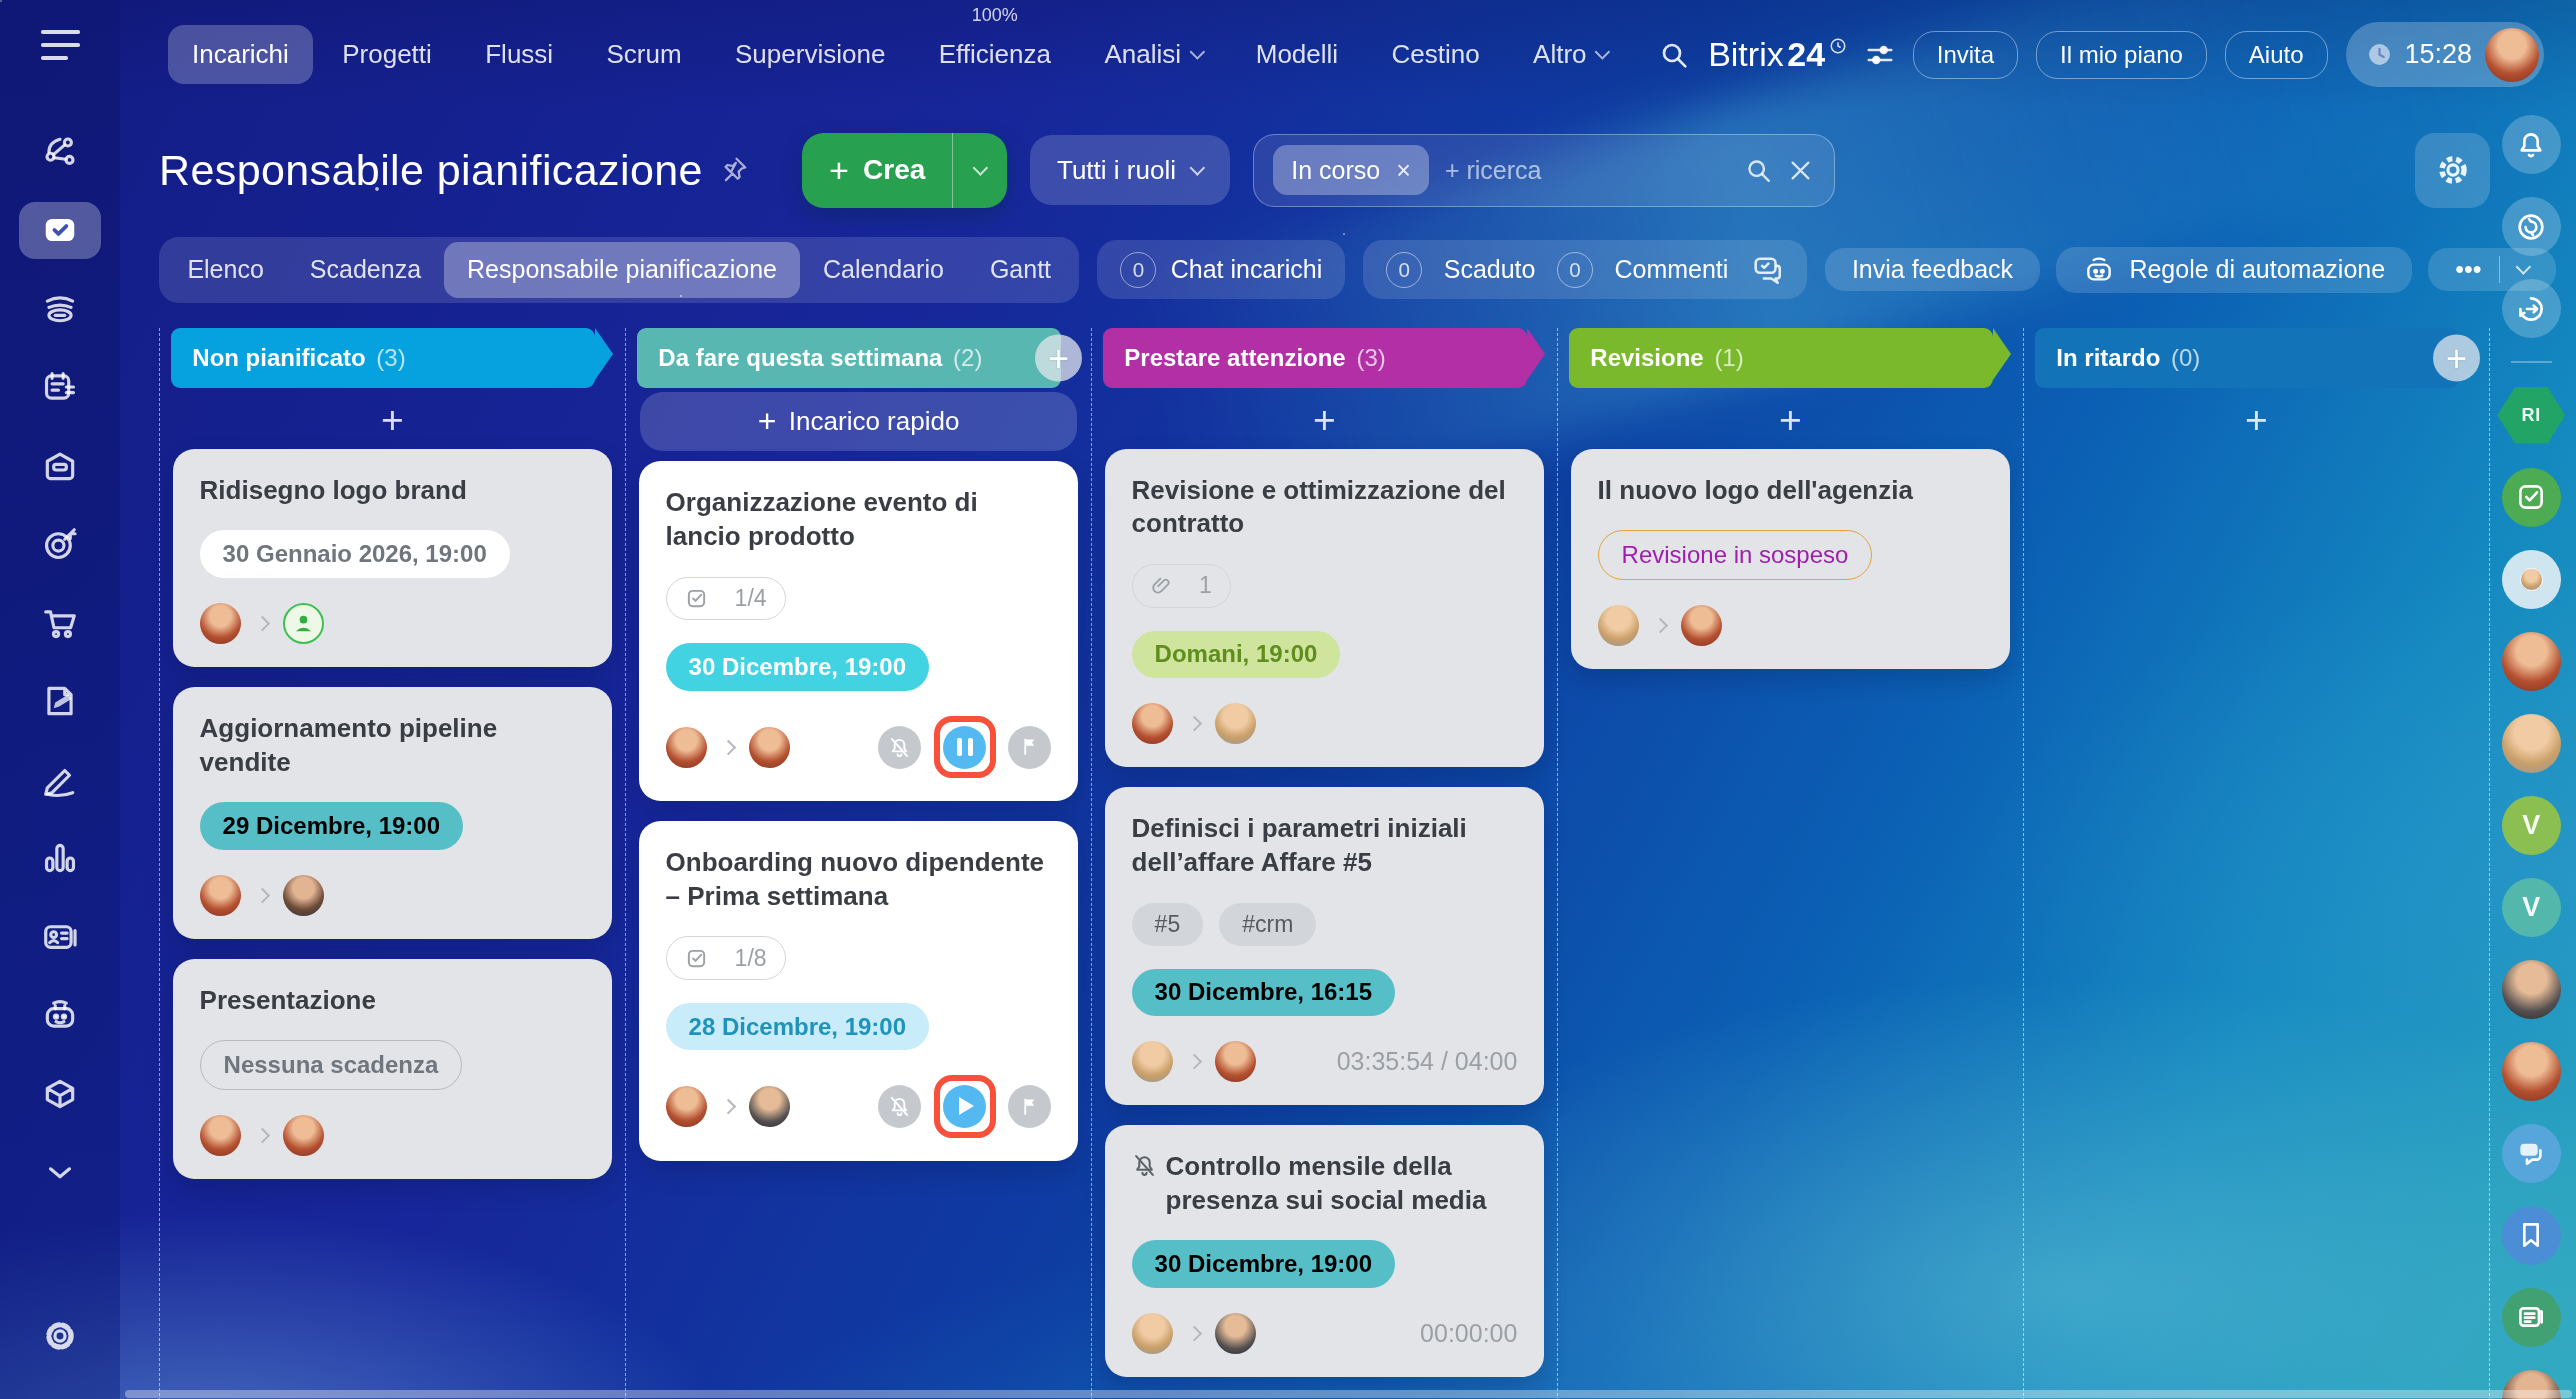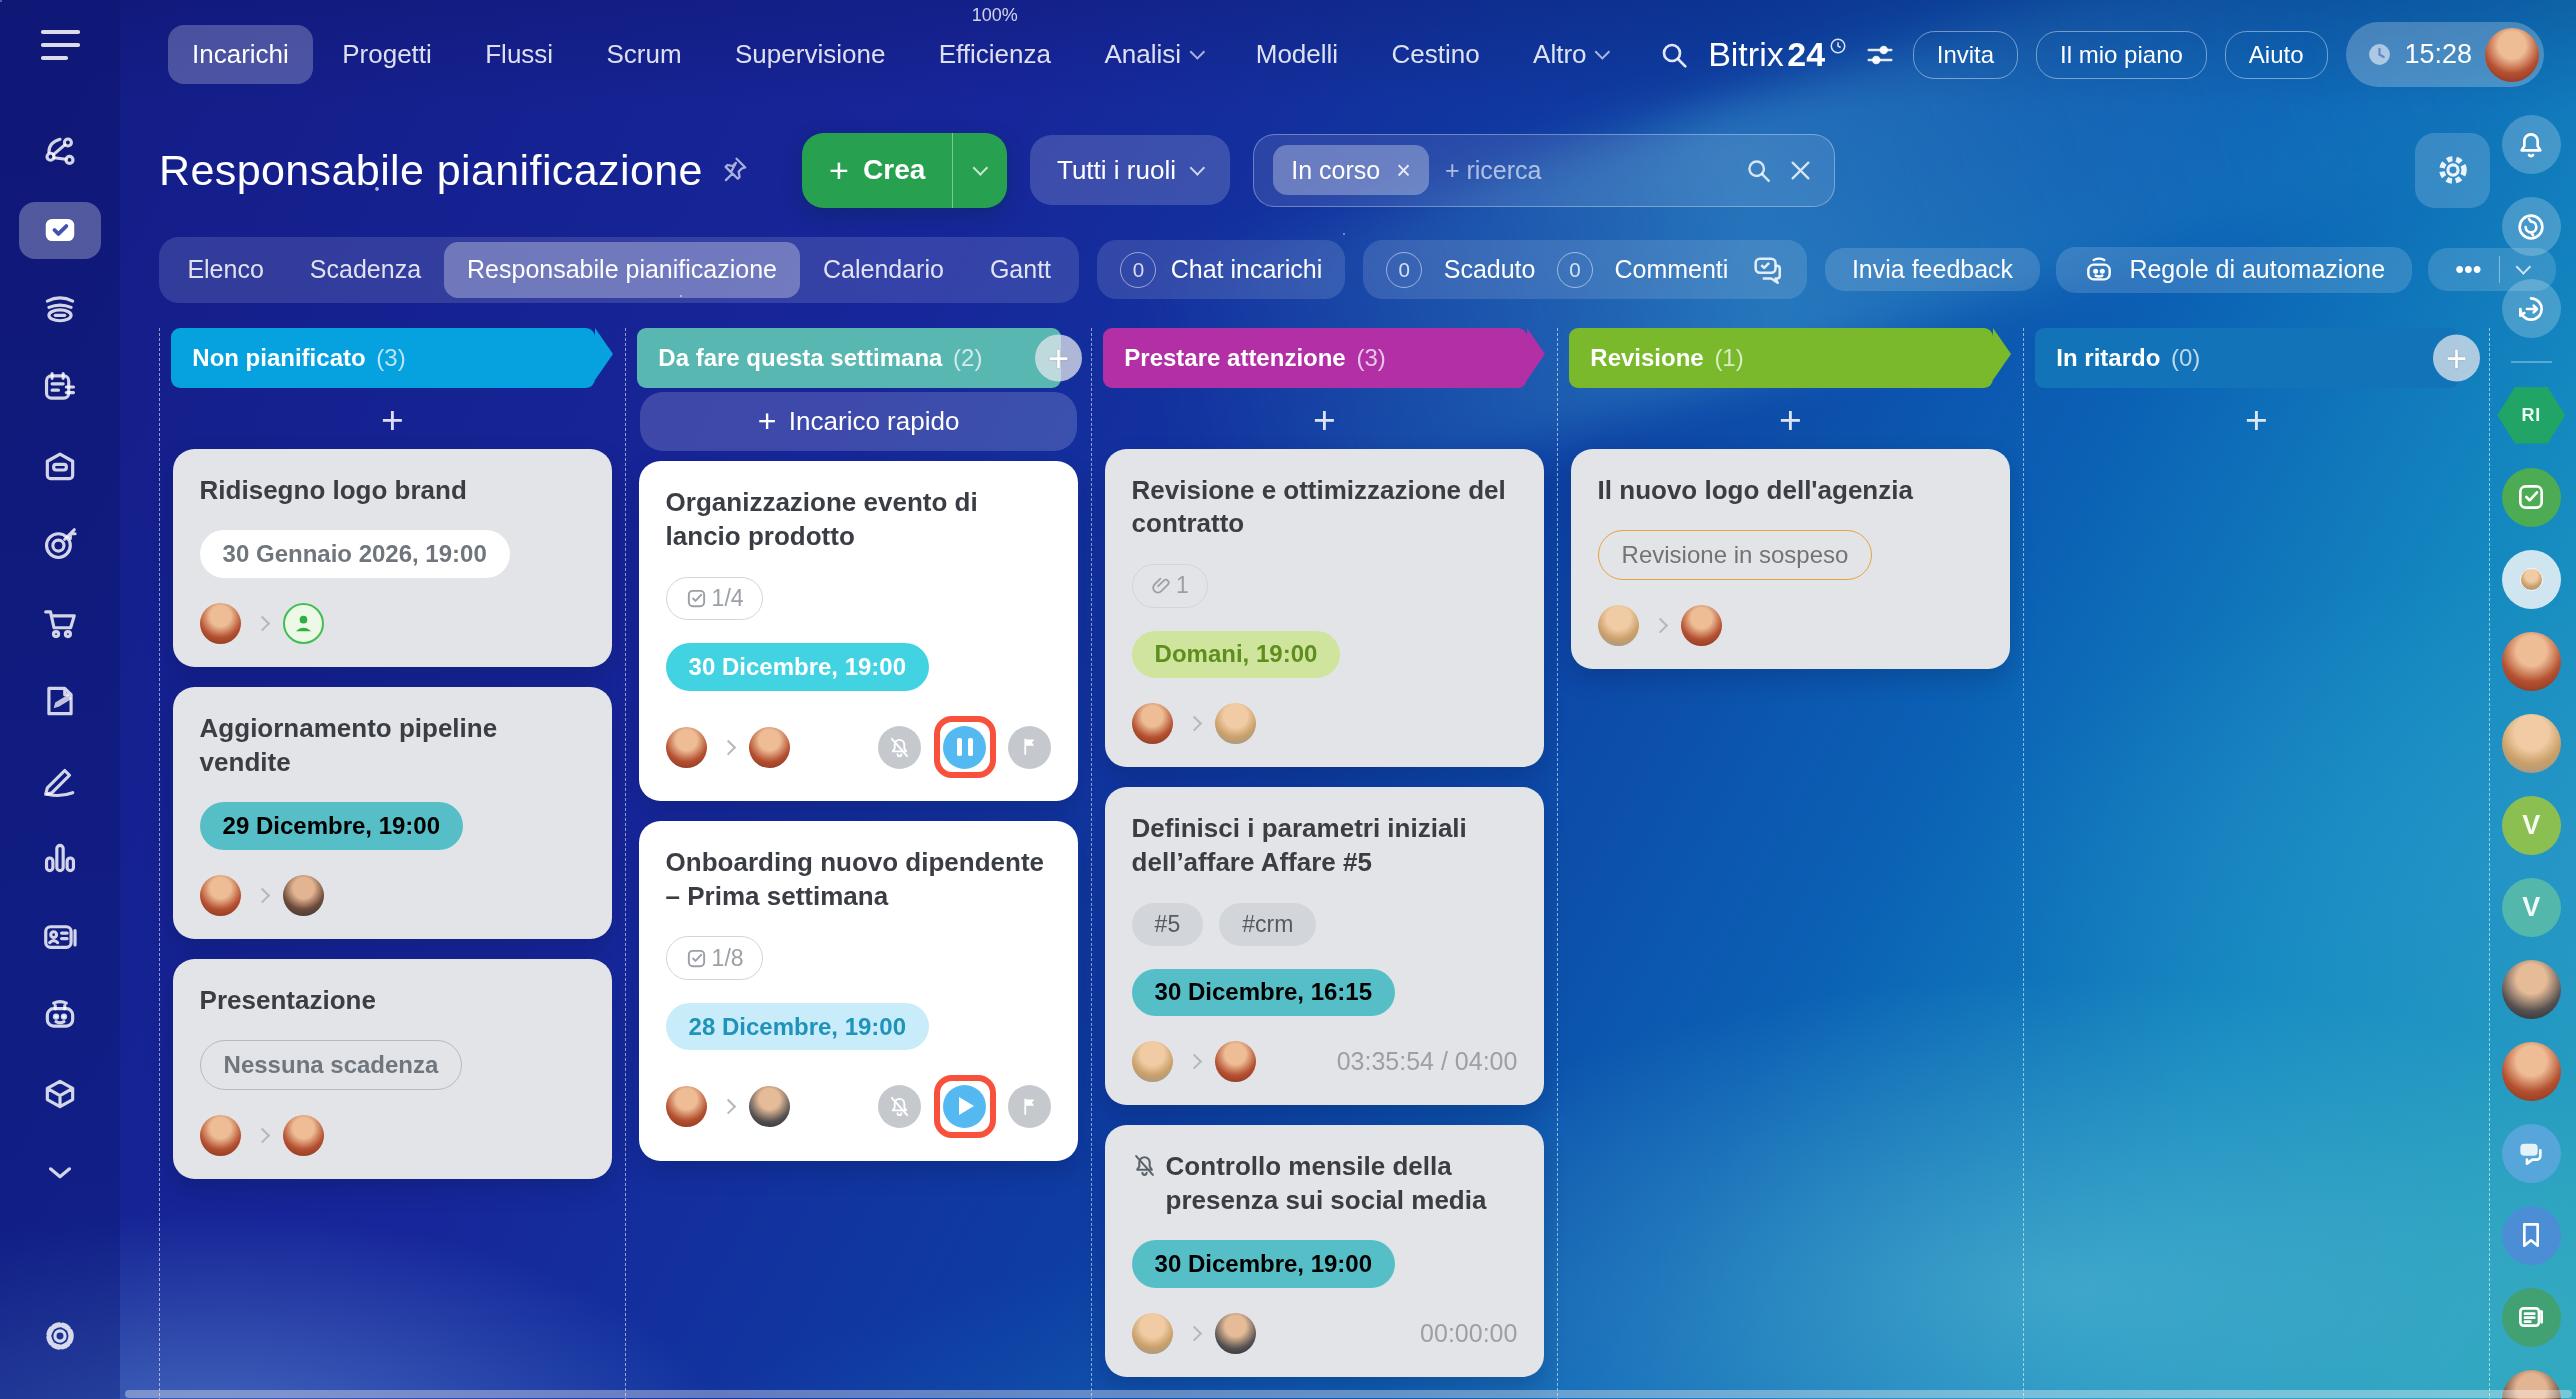--- a/index.html
+++ b/index.html
@@ -125,31 +125,31 @@
     background:rgba(255,255,255,.17); color:#fff; font-size:26px; display:flex; align-items:center; justify-content:center;
     gap:12.5px; cursor:pointer; }
   .qa-plus { font-size:32px; font-weight:400; }
 
   .card { background:#e2e4e7; border-radius:21.5px; padding:25px 27px 23px; margin:0 3.6px 19.7px;
     box-shadow:0 10.7px 23px rgba(0,15,60,.20); cursor:pointer; }
   .card.white { background:#ffffff; }
   .card-title { font-size:26px; font-weight:700; color:#3a3e44; line-height:1.3; display:flex; gap:9px; align-items:flex-start; }
   .card-title .t-ico { flex:none; margin-top:3.6px; color:#5d636a; }
   .chips { margin-top:23px; display:flex; gap:16px; flex-wrap:wrap; }
-  .meta-chip { display:inline-flex; align-items:center; gap:4px; border:1.8px solid #d3d5d8; border-radius:894px;
+  .meta-chip { display:inline-flex; align-items:center; gap:27px; border:1.8px solid #d3d5d8; border-radius:894px;
     padding:7.2px 18px; color:#9ba0a6; font-size:23px; }
   .tag-chip { background:#d2d5d9; border-radius:894px; padding:8px 23px; color:#565b61; font-size:23px; }
   .due { display:inline-block; border-radius:894px; padding:9.8px 23px; font-size:24px; font-weight:700; }
   .due.gray { background:#ffffff; color:#70767d; }
   .due.teal { background:#55bec6; color:#000000; }
   .due.cyan { background:#42d3e2; color:#fff; }
   .due.lightblue { background:#c9ecfa; color:#1f93ba; }
   .due.green { background:#cfe49d; color:#5f8d1e; }
   .due.outline { background:transparent; border:1.8px solid #b6b9bd; color:#70767d; }
-  .due.orange-outline { background:transparent; border:1.8px solid #e5a33b; color:#737373; font-weight:400; }
+  .due.orange-outline { background:transparent; border:1.8px solid #e5a33b; color:#a21caf; font-weight:400; }
   .card-foot { margin-top:25px; display:flex; align-items:center; gap:12.5px; }
   .card-foot .avatar { width:41px; height:41px; }
   .chev-r { width:10.7px; height:10.7px; border-right:2.7px solid #b4b8bc; border-top:2.7px solid #b4b8bc;
     transform:rotate(45deg); margin:0 3.6px; flex:none; }
   .assignee-green { width:41px; height:41px; border-radius:50%; border:2.7px solid #3dbf51; background:#edf8e7;
     display:flex; align-items:center; justify-content:center; color:#2fae42; flex:none; }
   .foot-actions { margin-left:auto; display:flex; align-items:center; gap:12.5px; }
   .act { width:43px; height:43px; border-radius:50%; background:#c5c9ce; border:none; color:#fff;
     display:flex; align-items:center; justify-content:center; cursor:pointer; flex:none; }
   .act.blue { background:#55b9f1; }

